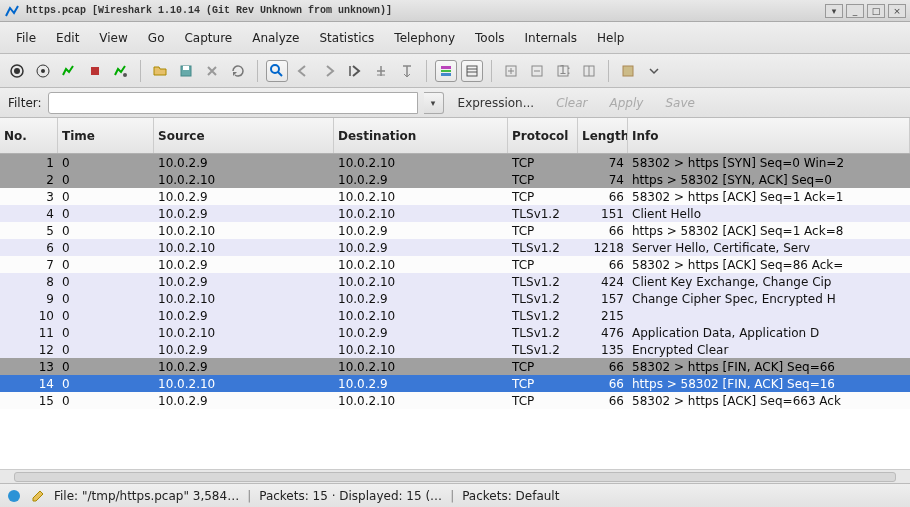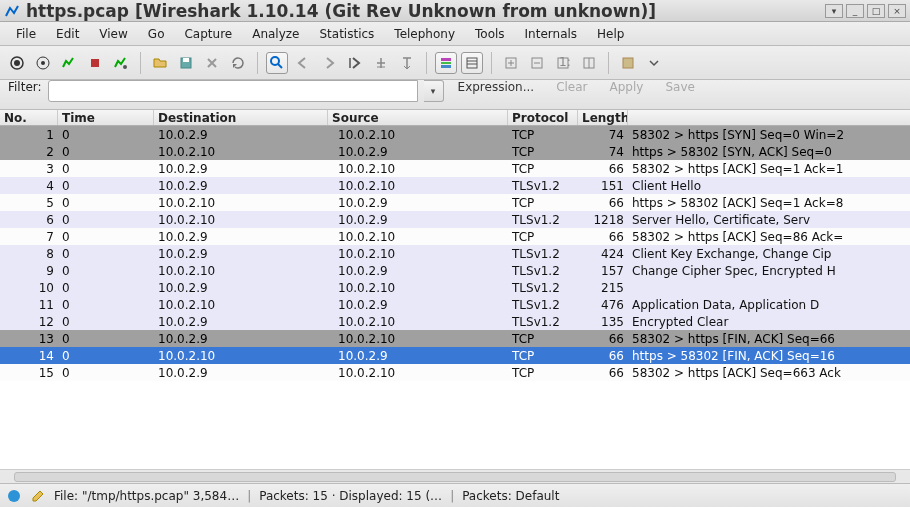--- a/index.html
+++ b/index.html
@@ -1,35 +1,35 @@
 <!DOCTYPE html>
 <html><head>
 <meta charset="utf-8">
 <style>
 * { margin: 0; padding: 0; box-sizing: border-box; font-family: "DejaVu Sans", "Liberation Sans", sans-serif; font-size: 12px; }
 body { background: #d6d6d6; width: 910px; height: 507px; overflow: hidden; display: flex; flex-direction: column; }
 .titlebar { height: 22px; background: linear-gradient(#e8e8e8, #d4d4d4); display: flex; align-items: center; padding: 0 4px; border-bottom: 1px solid #aaa; }
 .titlebar .app-icon { width: 16px; height: 16px; margin-right: 6px; display: flex; align-items: center; justify-content: center; }
-.titlebar .title-text { font-weight: bold; font-size: 17px; color: #333; }
+.titlebar .title-text { font-weight: bold; font-size: 10px; color: #333; font-family: Liberation Mono, monospace; }
 .titlebar .spacer { flex: 1; }
 .titlebar .tbtn { width: 18px; height: 14px; border: 1px solid #999; background: #e0e0e0; margin-left: 3px; display: flex; align-items: center; justify-content: center; font-size: 9px; color: #444; }
-.menubar { height: 24px; background: linear-gradient(#efefef, #e2e2e2); display: flex; align-items: center; padding: 0 6px; border-bottom: 1px solid #bbb; }
+.menubar { height: 32px; background: linear-gradient(#efefef, #e2e2e2); display: flex; align-items: center; padding: 0 6px; border-bottom: 1px solid #bbb; }
 .menubar .mitem { padding: 2px 10px; color: #222; cursor: default; }
 .toolbar { height: 34px; background: linear-gradient(#efefef, #e2e2e2); display: flex; align-items: center; padding: 0 6px; border-bottom: 1px solid #bbb; gap: 4px; }
 .toolbar .tbicon { width: 22px; height: 22px; border: 1px solid transparent; border-radius: 3px; display: flex; align-items: center; justify-content: center; cursor: default; }
 .toolbar .tbicon svg { width: 16px; height: 16px; }
 .toolbar .sep { width: 1px; height: 22px; background: #bbb; margin: 0 4px; }
 .toolbar .tbicon.active { border-color: #999; background: linear-gradient(#f8f8f8,#e8e8e8); }
-.filterbar { height: 30px; background: linear-gradient(#efefef, #e2e2e2); display: flex; padding: 0 8px; border-bottom: 1px solid #bbb; gap: 6px; }
+.filterbar { height: 30px; background: linear-gradient(#efefef, #e2e2e2); display: flex; align-items: center; padding: 0 8px; border-bottom: 1px solid #bbb; gap: 6px; }
 .filterbar .lbl { color: #222; }
 .filterbar input { flex: 0 0 370px; height: 22px; border: 1px solid #aaa; border-radius: 3px 0 0 3px; background: #fff; padding: 0 4px; }
 .filterbar .dropbtn { width: 20px; height: 22px; border: 1px solid #aaa; border-left: none; border-radius: 0 3px 3px 0; background: linear-gradient(#f4f4f4,#e0e0e0); display:flex; align-items:center; justify-content:center; font-size:9px; color:#444; }
 .filterbar .flink { color: #333; padding: 0 8px; }
-.filterbar .flink.dis { color: #aaa; }
-.headers { height: 16px; background: linear-gradient(#f6f6f6,#e4e4e4); border-bottom: 1px solid #b0b0b0; display: flex; align-items: center; font-weight: bold; color: #222; }
+.filterbar .flink.dis { color: #aaa; font-style: italic; }
+.headers { height: 36px; background: linear-gradient(#f6f6f6,#e4e4e4); border-bottom: 1px solid #b0b0b0; display: flex; align-items: center; font-weight: bold; color: #222; }
 .col { padding: 0 4px; overflow: hidden; white-space: nowrap; }
 .c-no { width: 58px; text-align: right; }
 .c-time { width: 96px; }
 .c-src { width: 180px; }
 .c-dst { width: 174px; }
 .c-proto { width: 70px; }
 .c-len { width: 50px; text-align: right; }
 .c-info { flex: 1; }
 .headers .col { border-right: 1px solid #ccc; height: 100%; display:flex; align-items:center; }
 .headers .c-no, .headers .c-len { justify-content: flex-start; text-align: left; }
@@ -225,24 +225,25 @@
   <span class="dropbtn">▾</span>
   <span class="flink">Expression...</span>
   <span class="flink dis">Clear</span>
   <span class="flink dis">Apply</span>
   <span class="flink dis">Save</span>
 </div>
 
 <div class="headers">
   <span class="col c-no">No.</span>
   <span class="col c-time">Time</span>
+  <span class="col c-src">Source</span>
   <span class="col c-dst">Destination</span>
-  <span class="col c-src">Source</span>
   <span class="col c-proto">Protocol</span>
   <span class="col c-len">Length</span>
+  <span class="col c-info">Info</span>
 </div>
 
 <div class="rows" id="rows">
     <div class="row grey">
       <span class="col c-no">1</span>
       <span class="col c-time">0</span>
       <span class="col c-src">10.0.2.9</span>
       <span class="col c-dst">10.0.2.10</span>
       <span class="col c-proto">TCP</span>
       <span class="col c-len">74</span>

